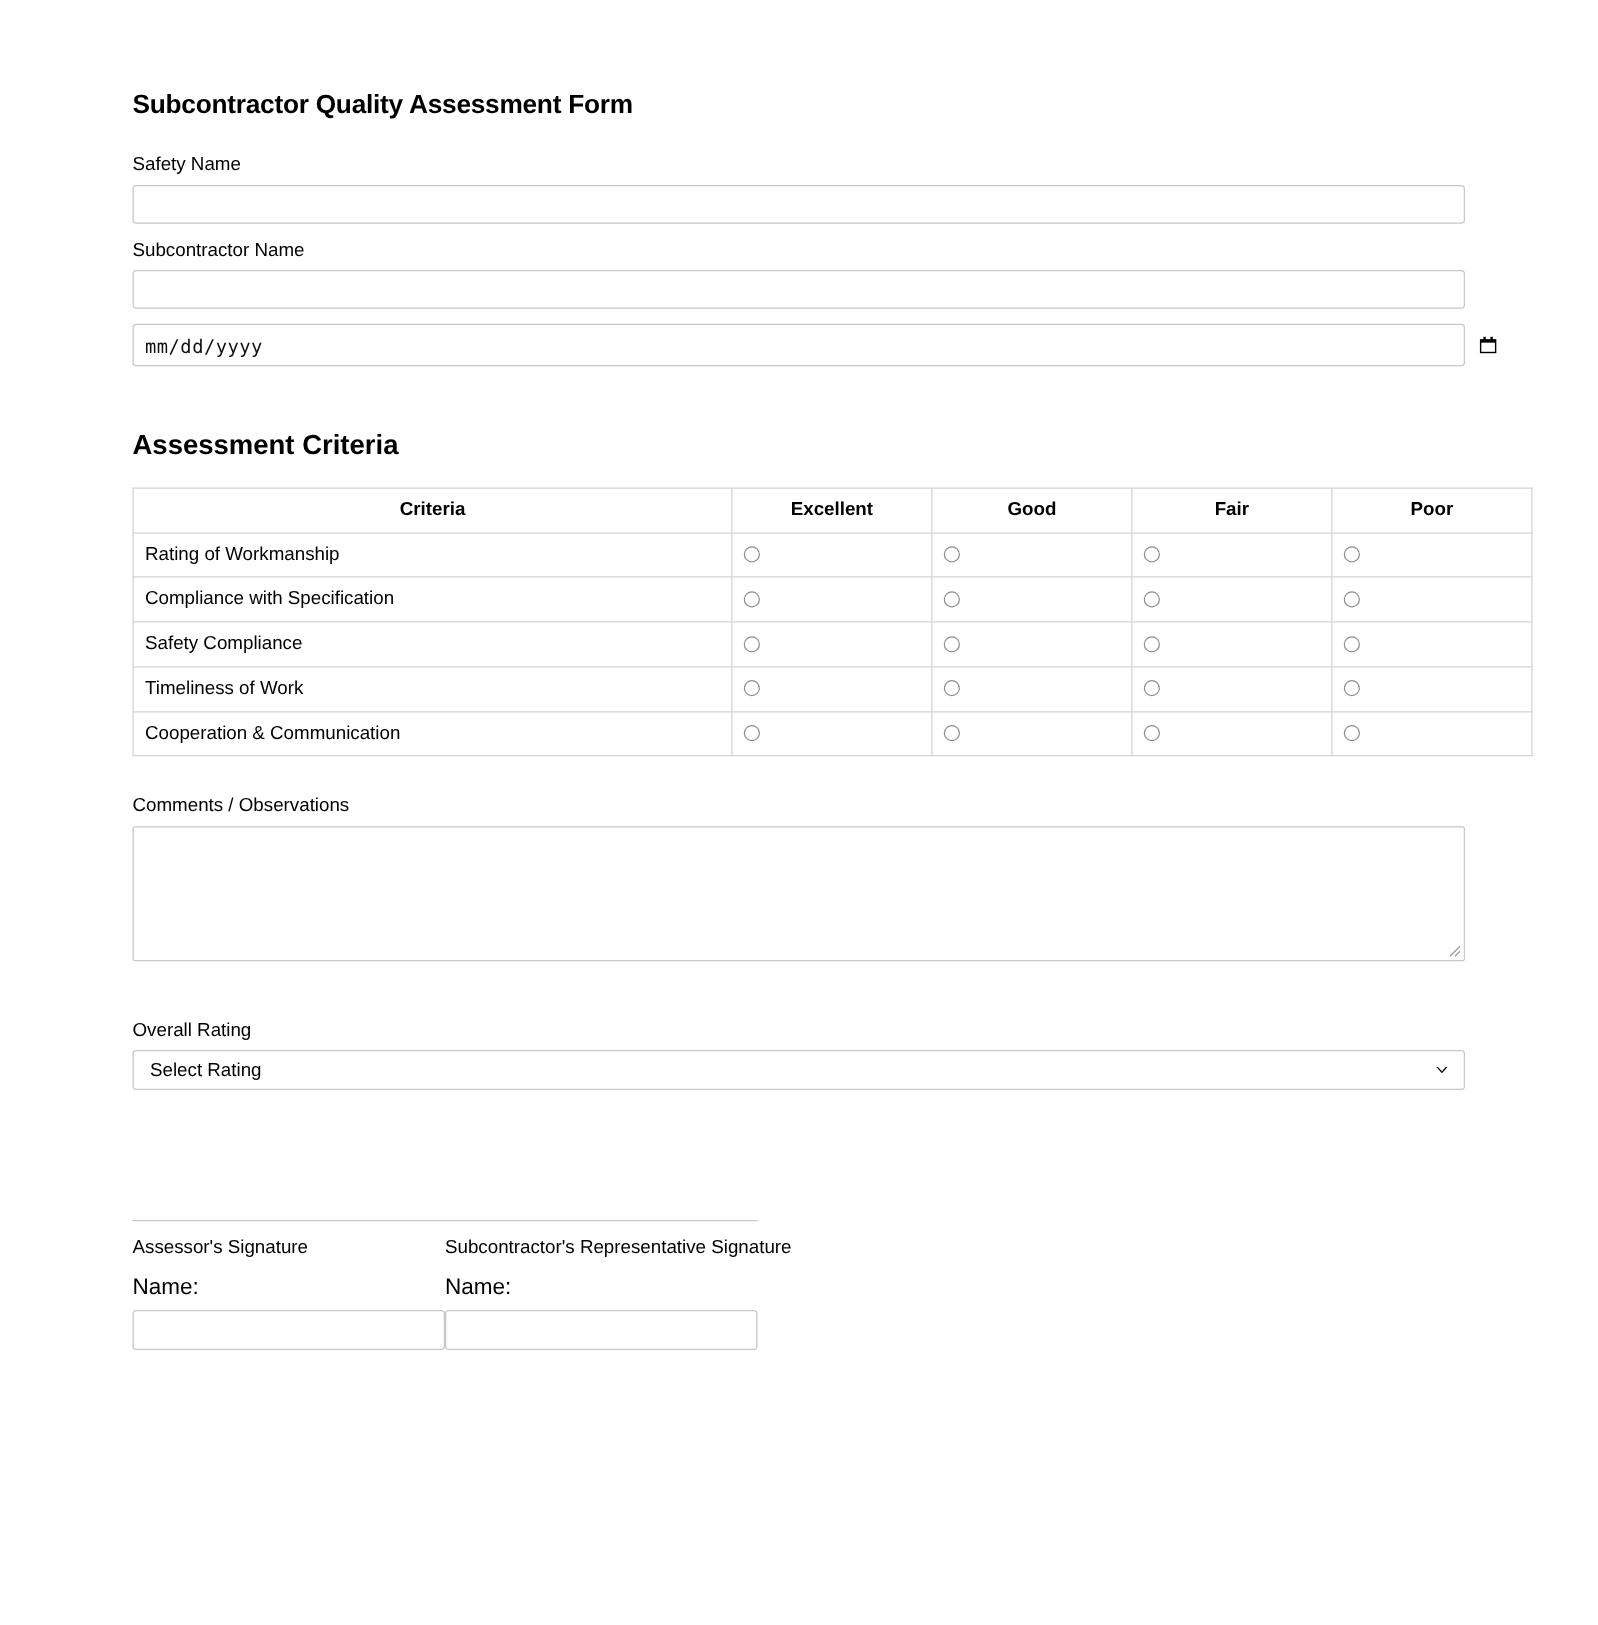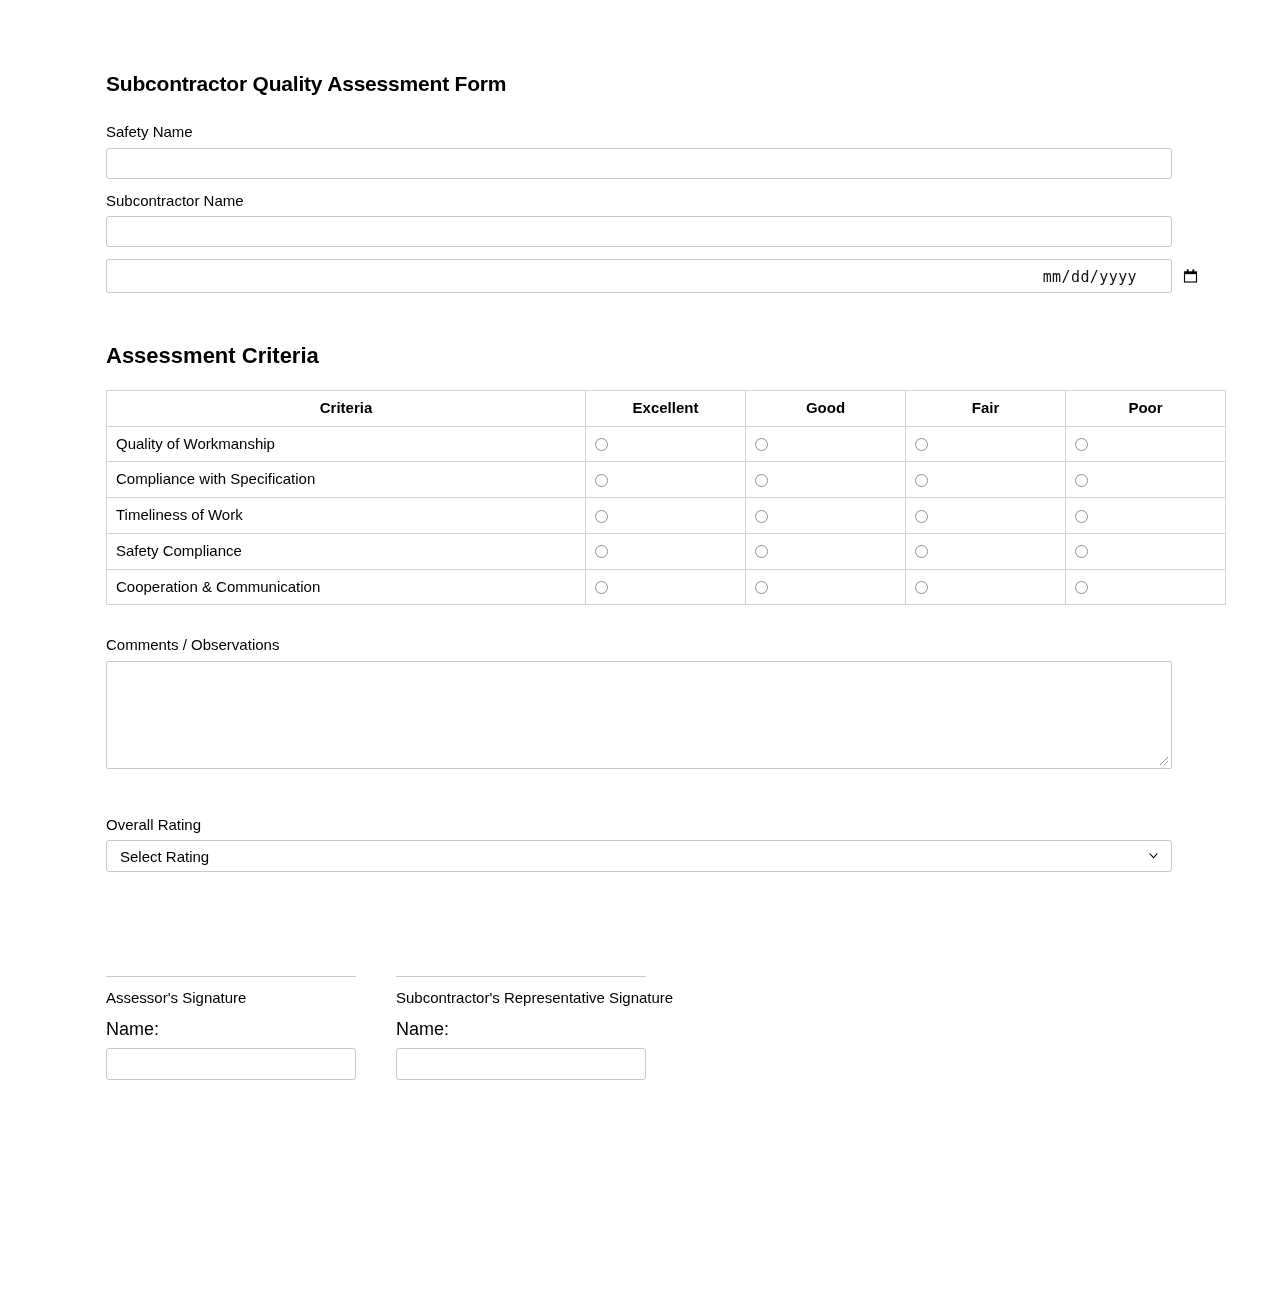--- a/index.html
+++ b/index.html
@@ -43,21 +43,20 @@
     background: #ffffff;
     font-family: "Liberation Sans", sans-serif;
     font-size: 14px;
     color: #000;
     padding: 2px 8px;
     outline: none;
   }
   .date-wrap {
     position: relative;
     width: 1104px;
-    text-align: right;
   }
   .date-input {
     display: block;
     width: 1066px;
     height: 34px;
     border: 1px solid #c8c8c8;
     border-radius: 3px;
     background: #ffffff;
     padding: 2px 34px 2px 9px;
     font-family: "DejaVu Sans Mono", monospace;
@@ -161,21 +160,20 @@
     right: 13px;
     top: 50%;
     transform: translateY(-50%);
     width: 11px;
     height: 8px;
     pointer-events: none;
   }
   .signatures {
     display: flex;
     margin-top: 104px;
-    gap: 40px;
   }
   .sig-block { width: 250px; }
   .sig-line {
     width: 250px;
     height: 1px;
     background: #c9c9c9;
     margin-bottom: 11px;
   }
   .sig-label {
     font-size: 15px;
@@ -245,46 +243,46 @@
       <tr>
         <th>Criteria</th>
         <th>Excellent</th>
         <th>Good</th>
         <th>Fair</th>
         <th>Poor</th>
       </tr>
     </thead>
     <tbody>
       <tr>
-        <td>Quality of Workmanship</td>
+        <td>Rating of Workmanship</td>
         <td><input class="radio" type="radio" name="crit0" style=""></td>
         <td><input class="radio" type="radio" name="crit0" style=""></td>
         <td><input class="radio" type="radio" name="crit0" style=""></td>
         <td><input class="radio" type="radio" name="crit0" style=""></td>
       </tr>
       <tr>
         <td>Compliance with Specification</td>
         <td><input class="radio" type="radio" name="crit1" style=""></td>
         <td><input class="radio" type="radio" name="crit1" style=""></td>
         <td><input class="radio" type="radio" name="crit1" style=""></td>
         <td><input class="radio" type="radio" name="crit1" style=""></td>
       </tr>
       <tr>
+        <td>Safety Compliance</td>
+        <td><input class="radio" type="radio" name="crit3" style=""></td>
+        <td><input class="radio" type="radio" name="crit3" style=""></td>
+        <td><input class="radio" type="radio" name="crit3" style=""></td>
+        <td><input class="radio" type="radio" name="crit3" style=""></td>
+      </tr>
+      <tr>
         <td>Timeliness of Work</td>
         <td><input class="radio" type="radio" name="crit2" style=""></td>
         <td><input class="radio" type="radio" name="crit2" style=""></td>
         <td><input class="radio" type="radio" name="crit2" style=""></td>
         <td><input class="radio" type="radio" name="crit2" style=""></td>
-      </tr>
-      <tr>
-        <td>Safety Compliance</td>
-        <td><input class="radio" type="radio" name="crit3" style=""></td>
-        <td><input class="radio" type="radio" name="crit3" style=""></td>
-        <td><input class="radio" type="radio" name="crit3" style=""></td>
-        <td><input class="radio" type="radio" name="crit3" style=""></td>
       </tr>
       <tr>
         <td>Cooperation &amp; Communication</td>
         <td><input class="radio" type="radio" name="crit4" style=""></td>
         <td><input class="radio" type="radio" name="crit4" style=""></td>
         <td><input class="radio" type="radio" name="crit4" style=""></td>
         <td><input class="radio" type="radio" name="crit4" style=""></td>
       </tr>
     </tbody>
   </table>

